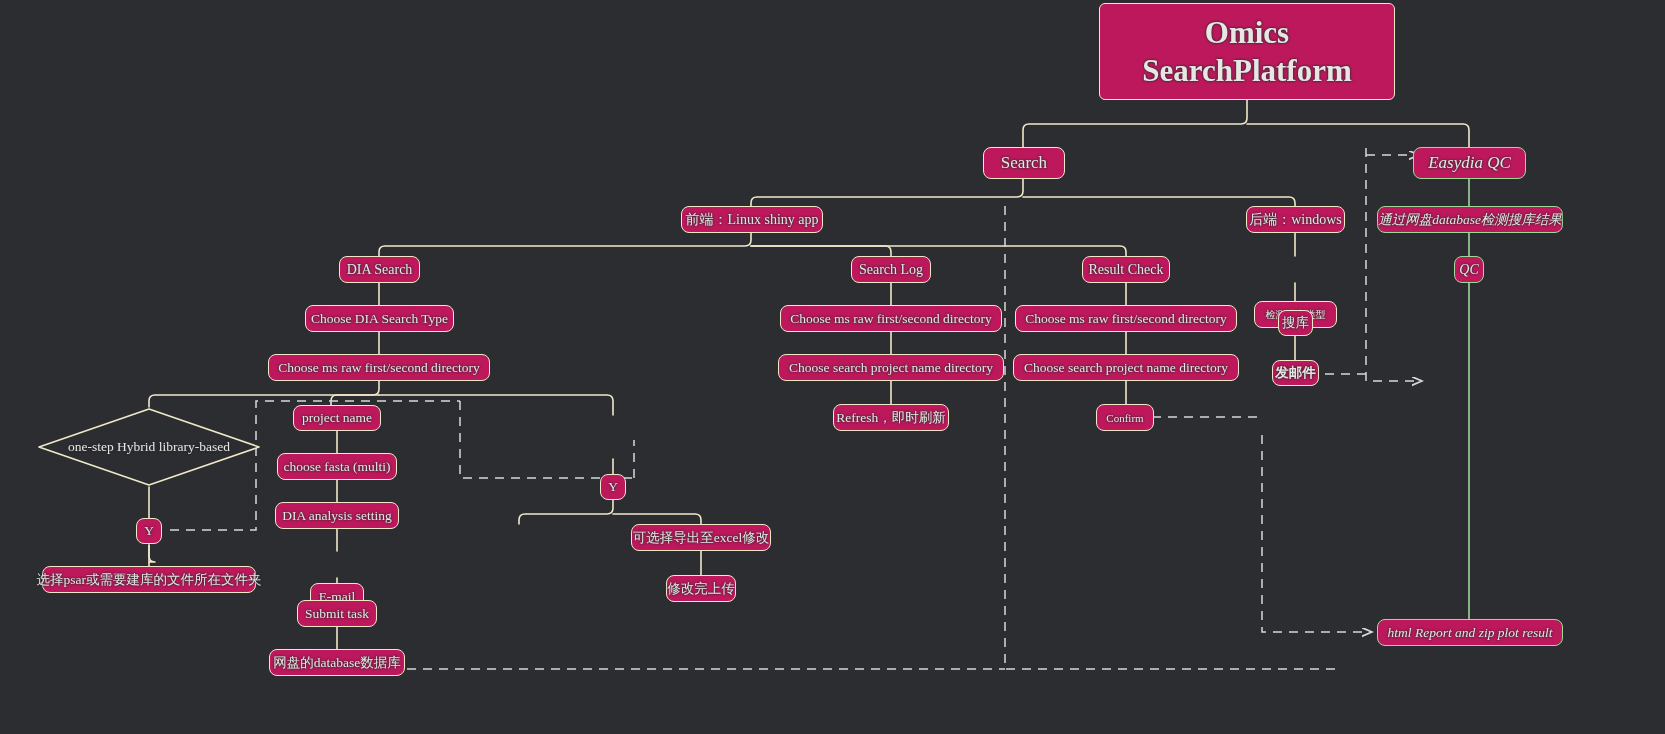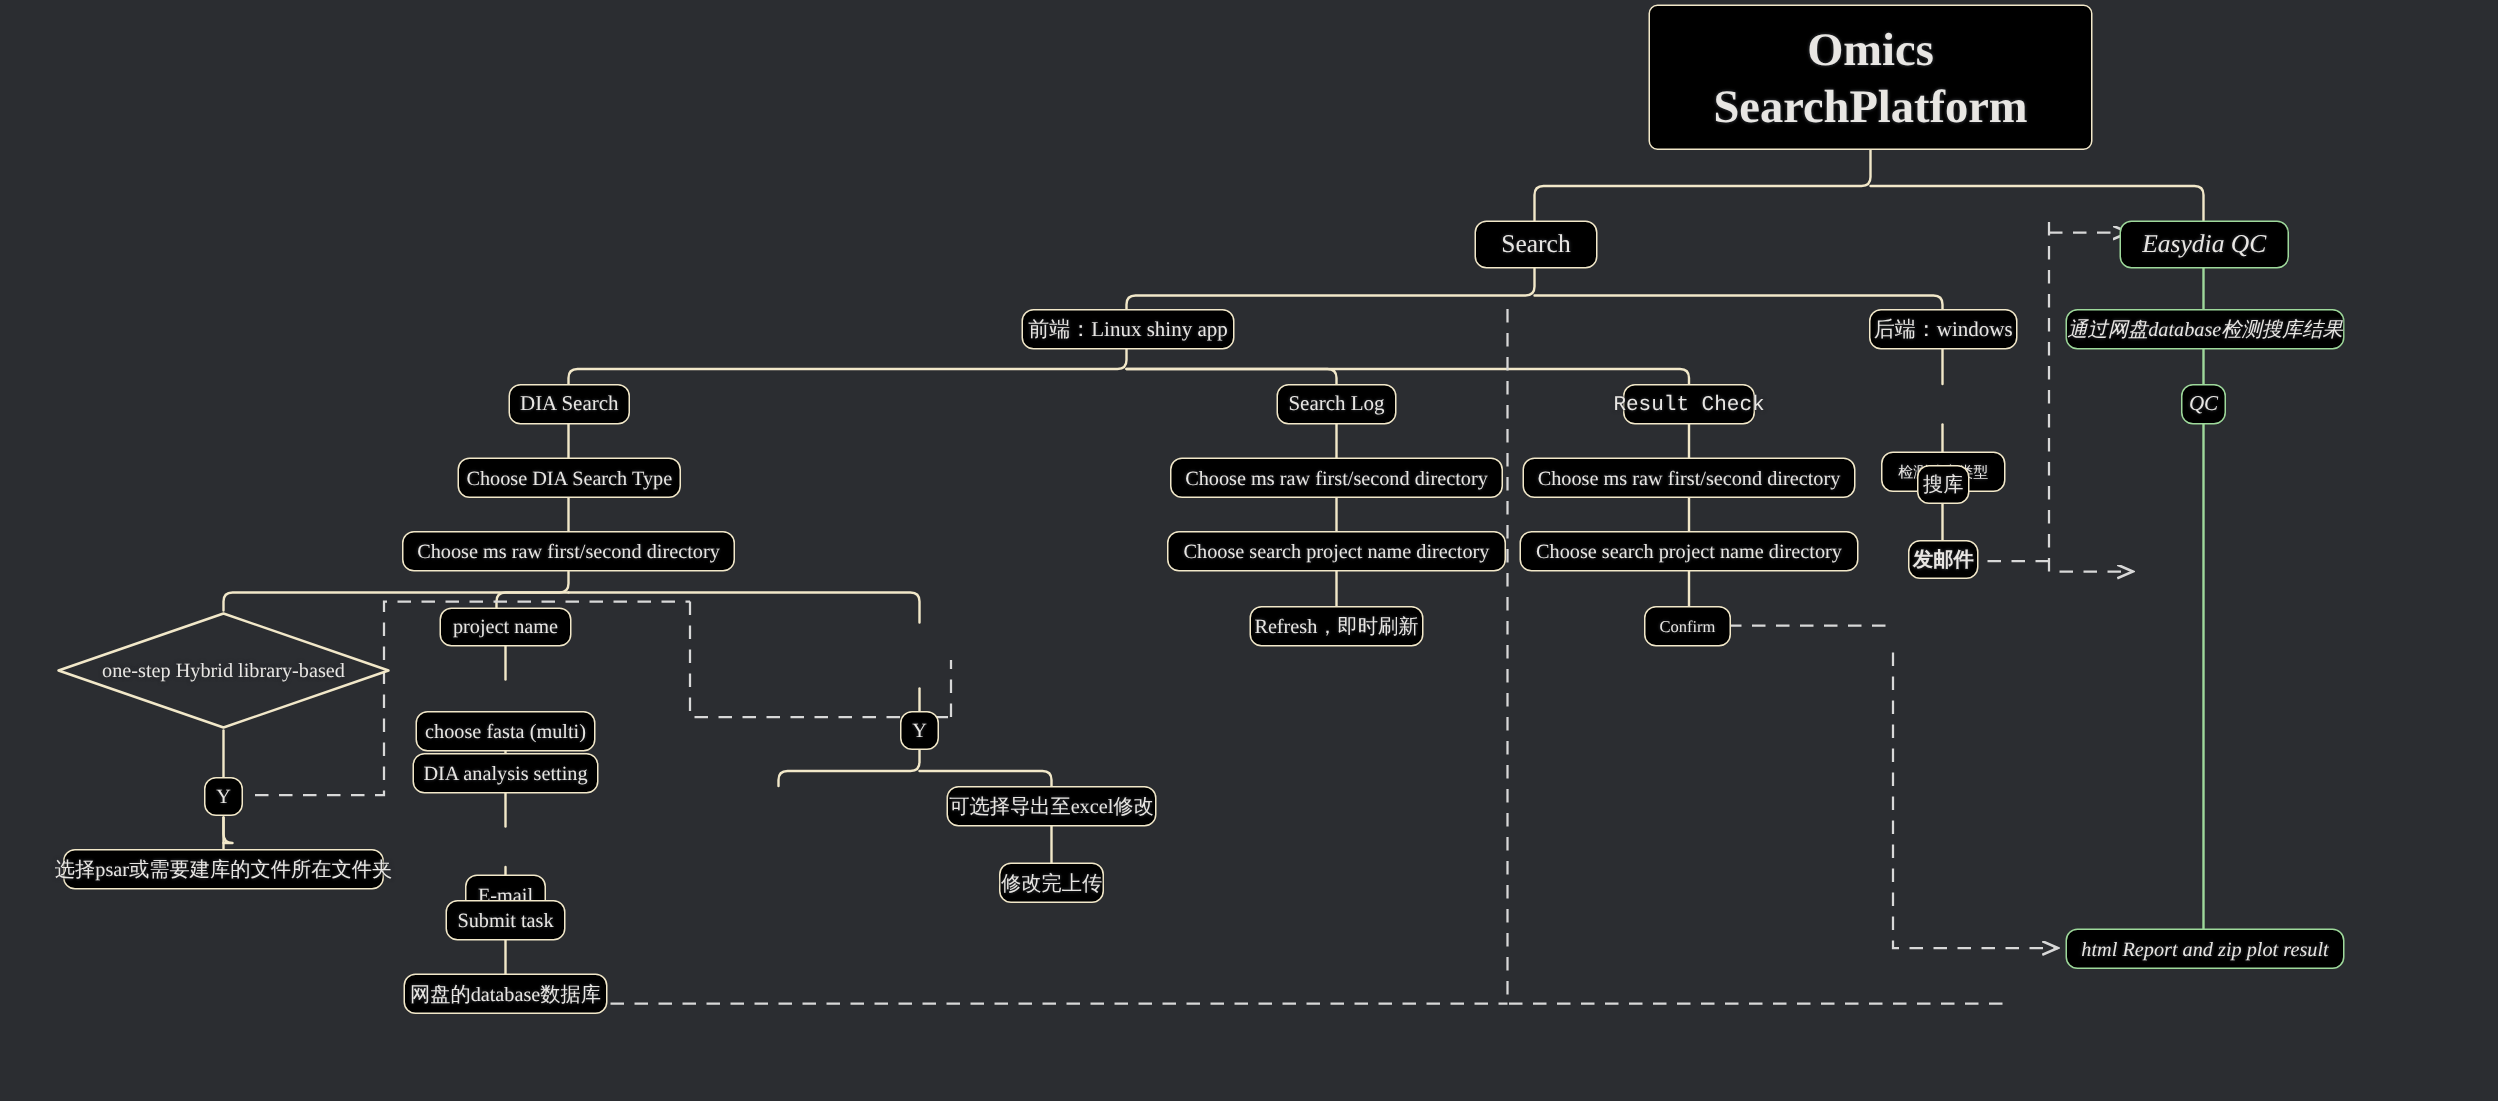--- a/index.html
+++ b/index.html
@@ -1,21 +1,21 @@
 <!DOCTYPE html>
 <html><head>
 <meta charset="utf-8">
 <style>
   html,body{margin:0;padding:0;background:#2b2d31;}
   body{width:1665px;height:734px;position:relative;overflow:hidden;
        font-family:"Liberation Serif","DejaVu Serif",serif;}
   #canvas{position:absolute;inset:0;width:1665px;height:734px;}
   svg.edges{position:absolute;left:0;top:0;width:1665px;height:734px;pointer-events:none;}
   .node{position:absolute;box-sizing:border-box;display:flex;align-items:center;
-        justify-content:center;text-align:center;color:#e8e6e3;background:#000000;
+        justify-content:center;text-align:center;color:#e8e6e3;background:#be185d;
         border:1.4px solid #f2e8c9;border-radius:8px;white-space:nowrap;
         text-shadow:0 0 2px #2b2d31, 0 0 3px #2b2d31;}
   .node.green{border-color:#9ed99b;font-style:italic;}
   .node.title{border-radius:6px;font-weight:bold;font-size:31px;line-height:1.22;
               white-space:normal;padding:6px 14px;}
   .diamond{position:absolute;display:flex;align-items:center;justify-content:center;}
   .diamond .dlabel{position:relative;z-index:2;color:#e8e6e3;white-space:nowrap;
                    text-shadow:0 0 2px #2b2d31,0 0 3px #2b2d31;}
   .diamond svg{position:absolute;left:0;top:0;overflow:visible;}
 </style>
@@ -105,21 +105,21 @@
   <div class="node" style="left:681px;top:206px;width:142px;height:27px;font-size:14px;">前端：Linux shiny app</div>
 
   <div class="node" style="left:1246px;top:206px;width:99px;height:27px;font-size:14px;">后端：windows</div>
 
   <div class="node green" style="left:1377px;top:206px;width:186px;height:27px;font-size:13.5px;">通过网盘database检测搜库结果</div>
 
   <div class="node" style="left:339px;top:256px;width:81px;height:27px;font-size:14px;">DIA Search</div>
 
   <div class="node" style="left:851px;top:256px;width:80px;height:27px;font-size:14px;">Search Log</div>
 
-  <div class="node" style="left:1082px;top:256px;width:88px;height:27px;font-size:14px;font-family:Liberation Mono, monospace;">Result Check</div>
+  <div class="node" style="left:1082px;top:256px;width:88px;height:27px;font-size:14px;">Result Check</div>
 
   <div class="node" style="left:1254px;top:256px;width:83px;height:27px;font-size:10px;margin-top:45px;">检测搜库类型</div>
 
   <div class="node green" style="left:1454px;top:256px;width:30px;height:27px;font-size:14px;">QC</div>
 
   <div class="node" style="left:305px;top:305px;width:149px;height:27px;font-size:13.5px;">Choose DIA Search Type</div>
 
   <div class="node" style="left:780px;top:305px;width:222px;height:27px;font-size:13.5px;">Choose ms raw first/second directory</div>
 
   <div class="node" style="left:1015px;top:305px;width:222px;height:27px;font-size:13.5px;">Choose ms raw first/second directory</div>
@@ -141,21 +141,21 @@
     <span class="dlabel" style="font-size:13.5px;">one-step Hybrid library-based</span>
   </div>
 
   <div class="node" style="left:293px;top:405px;width:88px;height:26px;font-size:13.5px;">project name</div>
 
 
   <div class="node" style="left:833px;top:404px;width:116px;height:27px;font-size:13.5px;">Refresh，即时刷新</div>
 
   <div class="node" style="left:1096px;top:404px;width:58px;height:27px;font-size:11px;">Confirm</div>
 
-  <div class="node" style="left:277px;top:453px;width:120px;height:27px;font-size:13.5px;margin-top:21px;">choose fasta (multi)</div>
+  <div class="node" style="left:277px;top:453px;width:120px;height:27px;font-size:13.5px;">choose fasta (multi)</div>
 
   <div class="node" style="left:600px;top:474px;width:26px;height:26px;font-size:13.5px;">Y</div>
 
   <div class="node" style="left:275px;top:502px;width:124px;height:27px;font-size:13.5px;">DIA analysis setting</div>
 
   <div class="node" style="left:136px;top:518px;width:26px;height:26px;font-size:13.5px;">Y</div>
 
 
   <div class="node" style="left:631px;top:524px;width:140px;height:27px;font-size:13.5px;">可选择导出至excel修改</div>
 

